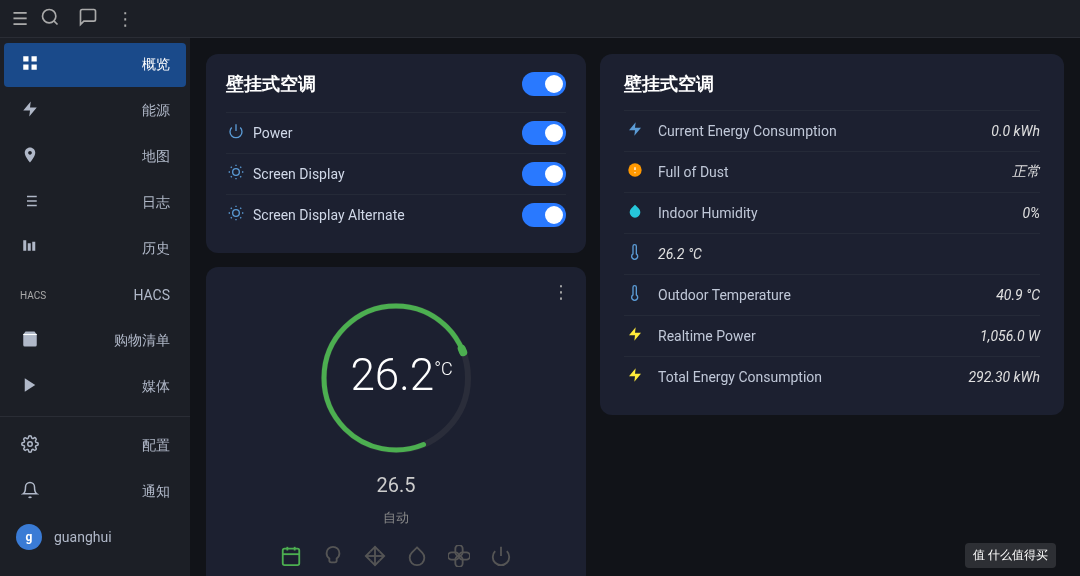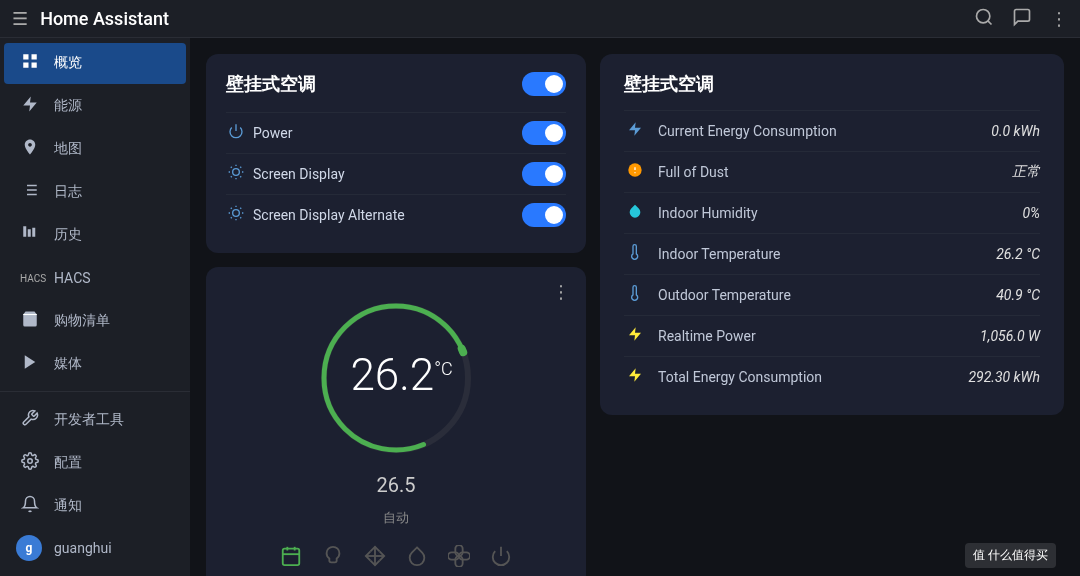--- a/index.html
+++ b/index.html
@@ -80,21 +80,21 @@
     .sidebar-item.active {
       background: #1a4a8a;
       color: #ffffff;
     }
     .sidebar-icon {
       font-size: 16px;
       width: 20px;
       text-align: center;
       flex-shrink: 0;
     }
-    .sidebar-label { flex: 1; }
+    .sidebar-label { flex: 1; text-align: right; }
     .sidebar-divider {
       border: none;
       border-top: 1px solid #2a2d35;
       margin: 6px 0;
     }
     .sidebar-user {
       display: flex;
       align-items: center;
       padding: 0 16px;
       height: 44px;
@@ -314,21 +314,20 @@
       padding: 4px 8px;
       border-radius: 4px;
       pointer-events: none;
     }
   </style>
 </head>
 <body>
 
 <div class="header">
   <span class="header-menu-icon">☰</span>
-  <span class="header-title">Home Assistant</span>
   <div class="header-icons">
     <span class="header-icon">
       <svg width="20" height="20" viewBox="0 0 24 24" fill="none" stroke="currentColor" stroke-width="2">
           <circle cx="11" cy="11" r="8"></circle>
           <line x1="21" y1="21" x2="16.65" y2="16.65"></line>
         </svg>
     </span>
     <span class="header-icon">
       <svg width="20" height="20" viewBox="0 0 24 24" fill="none" stroke="currentColor" stroke-width="2">
           <path d="M21 15a2 2 0 0 1-2 2H7l-4 4V5a2 2 0 0 1 2-2h14a2 2 0 0 1 2 2z"></path>
@@ -411,28 +410,20 @@
           </svg>
       </span>
       <span class="sidebar-label">媒体</span>
     </div>
 
     <hr class="sidebar-divider">
 
     <div class="sidebar-item">
       <span class="sidebar-icon">
         <svg width="18" height="18" viewBox="0 0 24 24" fill="none" stroke="currentColor" stroke-width="2">
-            <path d="M14.7 6.3a1 1 0 000 1.4l1.6 1.6a1 1 0 001.4 0l3.77-3.77a6 6 0 01-7.94 7.94l-6.91 6.91a2.12 2.12 0 01-3-3l6.91-6.91a6 6 0 017.94-7.94l-3.76 3.76z"></path>
-          </svg>
-      </span>
-      <span class="sidebar-label">开发者工具</span>
-    </div>
-    <div class="sidebar-item">
-      <span class="sidebar-icon">
-        <svg width="18" height="18" viewBox="0 0 24 24" fill="none" stroke="currentColor" stroke-width="2">
             <circle cx="12" cy="12" r="3"></circle>
             <path d="M19.4 15a1.65 1.65 0 00.33 1.82l.06.06a2 2 0 010 2.83 2 2 0 01-2.83 0l-.06-.06a1.65 1.65 0 00-1.82-.33 1.65 1.65 0 00-1 1.51V21a2 2 0 01-4 0v-.09A1.65 1.65 0 009 19.4a1.65 1.65 0 00-1.82.33l-.06.06a2 2 0 01-2.83-2.83l.06-.06A1.65 1.65 0 004.68 15a1.65 1.65 0 00-1.51-1H3a2 2 0 010-4h.09A1.65 1.65 0 004.6 9a1.65 1.65 0 00-.33-1.82l-.06-.06a2 2 0 012.83-2.83l.06.06A1.65 1.65 0 009 4.68a1.65 1.65 0 001-1.51V3a2 2 0 014 0v.09a1.65 1.65 0 001 1.51 1.65 1.65 0 001.82-.33l.06-.06a2 2 0 012.83 2.83l-.06.06A1.65 1.65 0 0019.4 9a1.65 1.65 0 001.51 1H21a2 2 0 010 4h-.09a1.65 1.65 0 00-1.51 1z"></path>
           </svg>
       </span>
       <span class="sidebar-label">配置</span>
     </div>
     <div class="sidebar-item">
       <span class="sidebar-icon">
         <svg width="18" height="18" viewBox="0 0 24 24" fill="none" stroke="currentColor" stroke-width="2">
             <path d="M18 8A6 6 0 006 8c0 7-3 9-3 9h18s-3-2-3-9"></path>
@@ -603,21 +594,20 @@
         </span>
         <span class="info-row-label">Indoor Humidity</span>
         <span class="info-row-value">0%</span>
       </div>
       <div class="info-row">
         <span class="info-row-icon blue">
           <svg width="16" height="16" viewBox="0 0 24 24" fill="none" stroke="#5b9bd5" stroke-width="2">
               <path d="M14 14.76V3.5a2.5 2.5 0 00-5 0v11.26a4.5 4.5 0 105 0z"></path>
             </svg>
         </span>
-        <span class="info-row-label">Indoor Temperature</span>
         <span class="info-row-value">26.2 °C</span>
       </div>
       <div class="info-row">
         <span class="info-row-icon blue">
           <svg width="16" height="16" viewBox="0 0 24 24" fill="none" stroke="#5b9bd5" stroke-width="2">
               <path d="M14 14.76V3.5a2.5 2.5 0 00-5 0v11.26a4.5 4.5 0 105 0z"></path>
             </svg>
         </span>
         <span class="info-row-label">Outdoor Temperature</span>
         <span class="info-row-value">40.9 °C</span>

